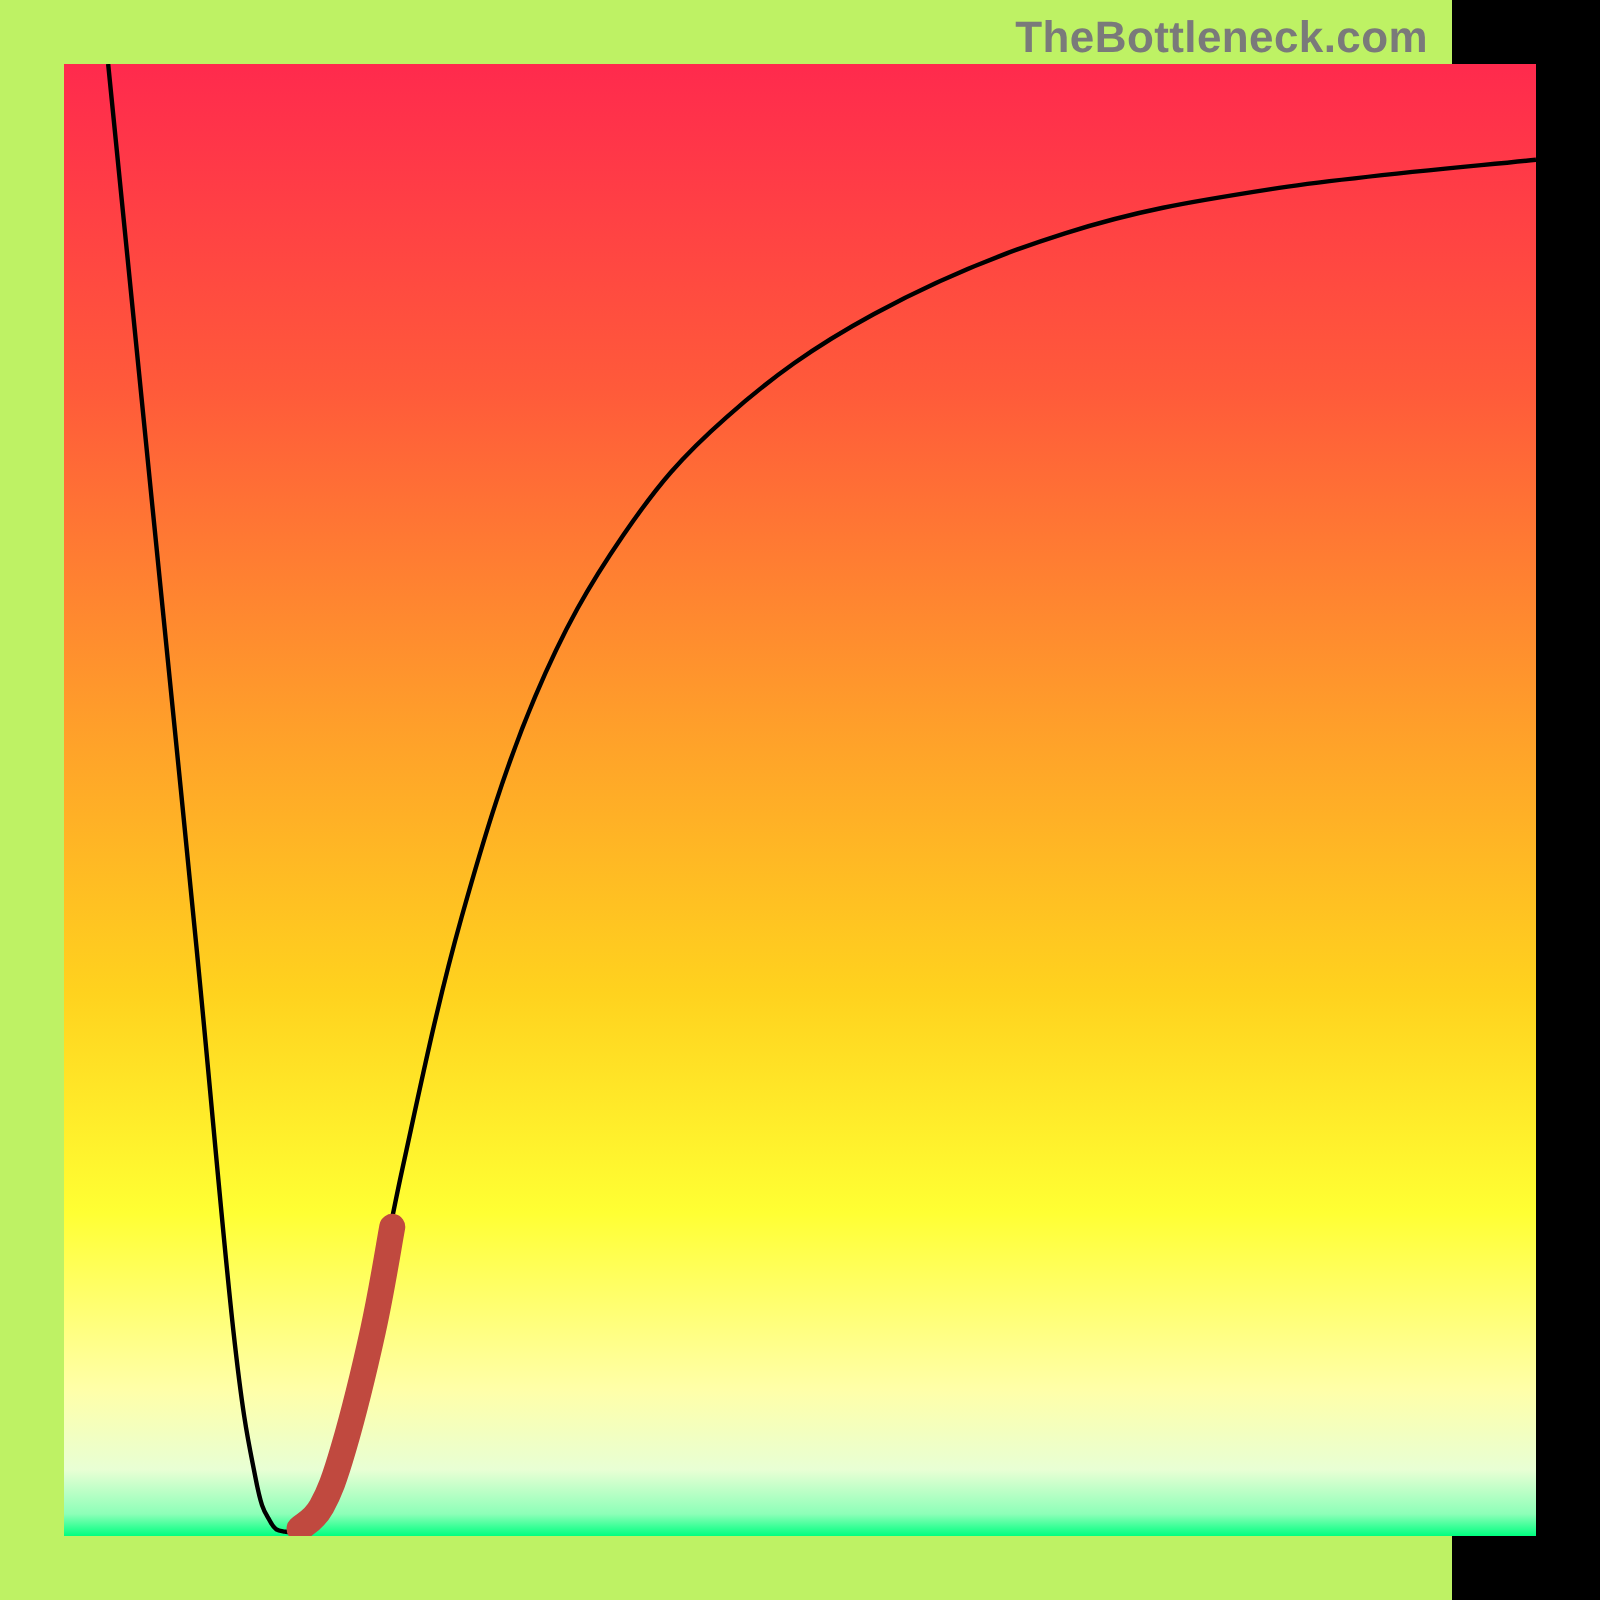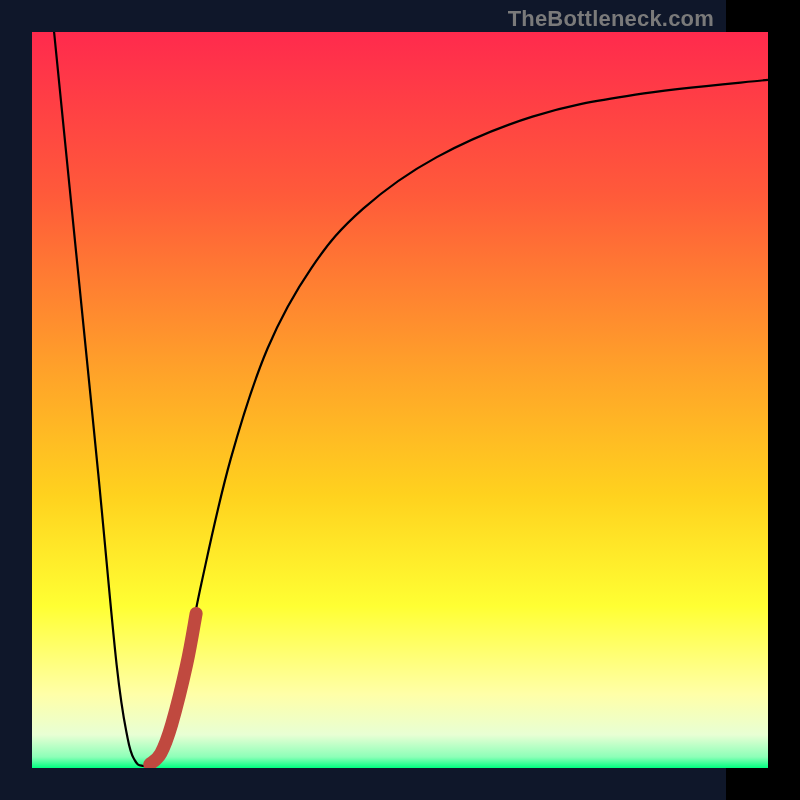--- a/index.html
+++ b/index.html
@@ -9,21 +9,21 @@
     height: 800px;
     background: #000;
     overflow: hidden;
   }
   .frame {
     position: absolute;
     left: 0;
     top: 0;
     width: 726px;
     height: 800px;
-    background: #0f172a;
+    background: #bef264;
   }
   .plot {
     position: absolute;
     left: 32px;
     top: 32px;
     width: 736px;
     height: 736px;
     overflow: hidden;
   }
   .watermark {

